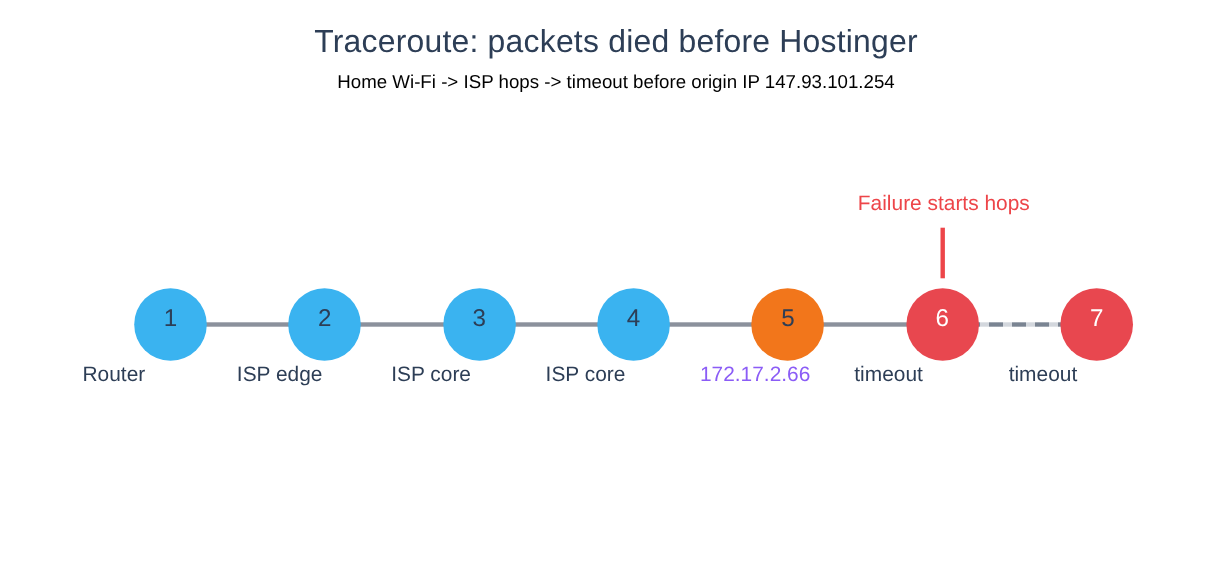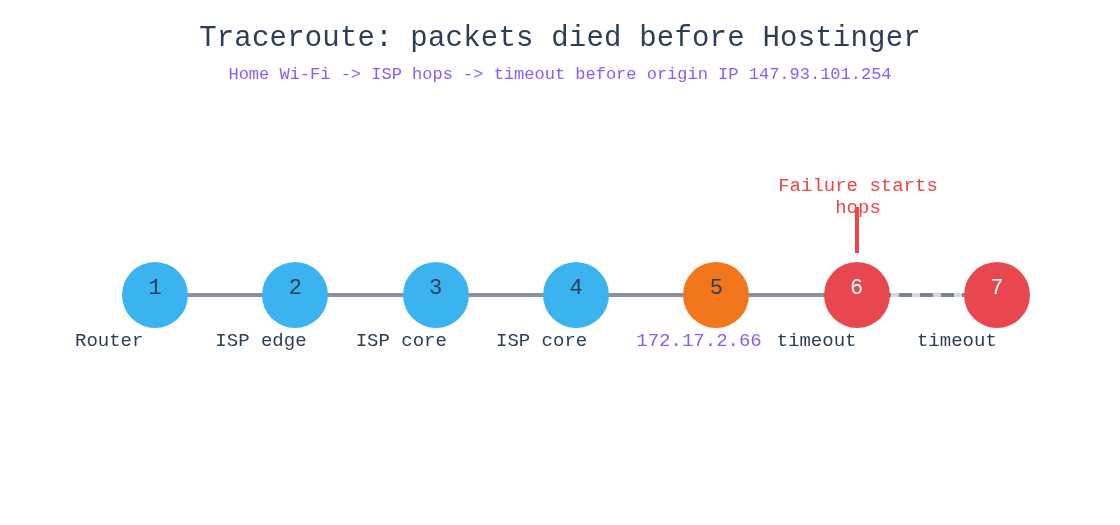--- a/index.html
+++ b/index.html
@@ -2,21 +2,21 @@
 <html><head>
 <meta charset="utf-8">
 <style>
   html, body { margin: 0; padding: 0; background: #ffffff; }
   .canvas {
     position: relative;
     width: 1120px;
     height: 405px;
     background: #ffffff;
     overflow: hidden;
-    font-family: Liberation Mono, monospace;
+    font-family: Liberation Sans, sans-serif;
   }
   .title {
     position: absolute;
     top: 22px; left: 0; width: 100%;
     text-align: center;
     font-size: 29px;
     font-weight: 400;
     letter-spacing: 0.2px;
   }
   .subtitle {
@@ -63,21 +63,21 @@
     text-align: left;
     font-size: 19px;
     z-index: 3;
   }
 </style>
 </head>
 <body>
 
 <div class="canvas" style="background: rgb(255, 255, 255);">
   <div class="title" style="color: rgb(45, 62, 86);">Traceroute: packets died before Hostinger</div>
-  <div class="subtitle" style="color: #8b5cf6;">Home Wi-Fi -&gt; ISP hops -&gt; timeout before origin IP 147.93.101.254</div>
+  <div class="subtitle" style="color: #000000;">Home Wi-Fi -&gt; ISP hops -&gt; timeout before origin IP 147.93.101.254</div>
 
   <div class="annotation" style="color: rgb(237, 69, 73);">Failure starts hops</div>
   <div class="annotation-line" style="background: rgb(237, 69, 73);"></div>
 
   <div id="links">
       <div class="link" style="left: 155px; width: 140.33px; background: rgb(139, 145, 156);"></div>
       <div class="link" style="left: 295.33px; width: 140.33px; background: rgb(139, 145, 156);"></div>
       <div class="link" style="left: 435.66px; width: 140.33px; background: rgb(139, 145, 156);"></div>
       <div class="link" style="left: 575.99px; width: 140.33px; background: rgb(139, 145, 156);"></div>
       <div class="link" style="left: 716.32px; width: 140.33px; background: rgb(139, 145, 156);"></div>

